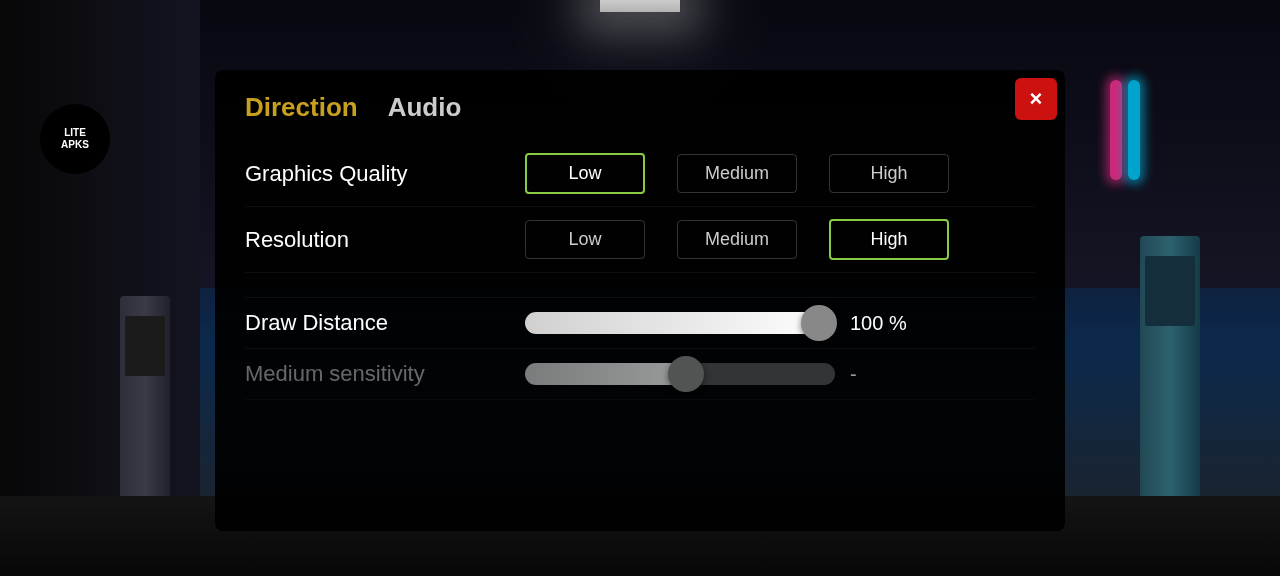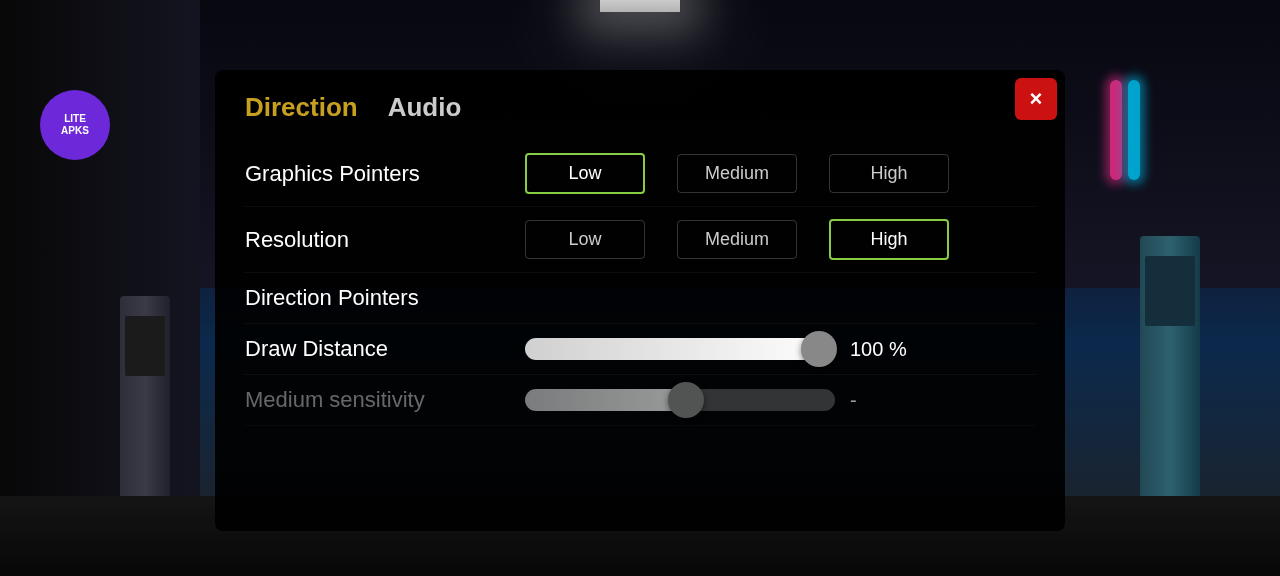--- a/index.html
+++ b/index.html
@@ -137,25 +137,25 @@
     
     .overlay {
       position: absolute;
       inset: 0;
       background: rgba(0,0,0,0.2);
     }
 
     
     .liteapks-badge {
       position: absolute;
-      top: 90px;
+      top: 104px;
       left: 40px;
       width: 70px;
       height: 70px;
-      background: #6d28d9;
+      background: #000000;
       border-radius: 50%;
       display: flex;
       align-items: center;
       justify-content: center;
       z-index: 10;
     }
 
     .liteapks-text {
       color: white;
       font-size: 10px;
@@ -367,39 +367,38 @@
   </button>
 
   <div class="tabs">
     <span class="tab tab-graphics">Direction</span>
     <span class="tab tab-audio">Audio</span>
   </div>
 
   <div class="settings-content">
 
     <div class="setting-row">
-      <span class="setting-label">Graphics Pointers</span>
+      <span class="setting-label">Graphics Quality</span>
       <div class="setting-controls">
         <button class="quality-btn active">Low</button>
         <button class="quality-btn">Medium</button>
         <button class="quality-btn">High</button>
       </div>
     </div>
 
     <div class="setting-row">
       <span class="setting-label">Resolution</span>
       <div class="setting-controls">
         <button class="quality-btn">Low</button>
         <button class="quality-btn">Medium</button>
         <button class="quality-btn active">High</button>
       </div>
     </div>
 
     <div class="setting-row">
-      <span class="setting-label">Direction Pointers</span>
     </div>
 
     <div class="setting-row">
       <span class="setting-label">Draw Distance</span>
       <div class="setting-controls">
         <div class="slider-container">
           <div class="slider-track draw-distance">
             <div class="slider-thumb"></div>
           </div>
           <span class="slider-value">100 %</span>

